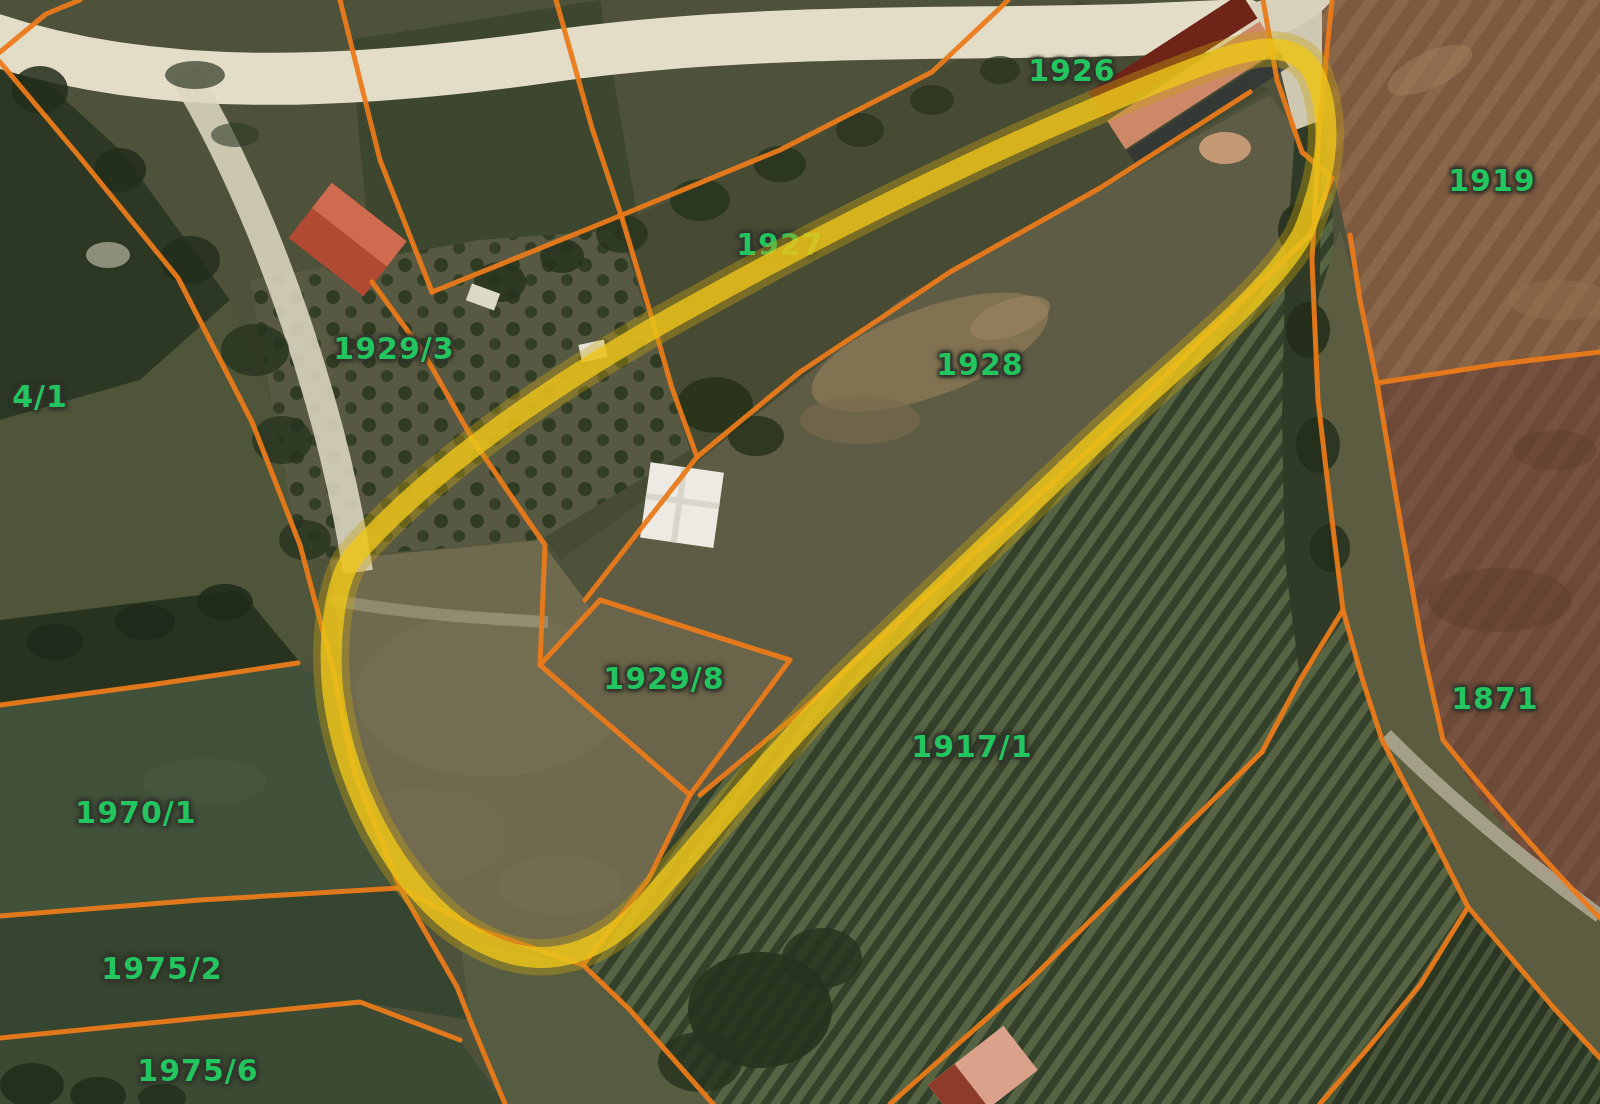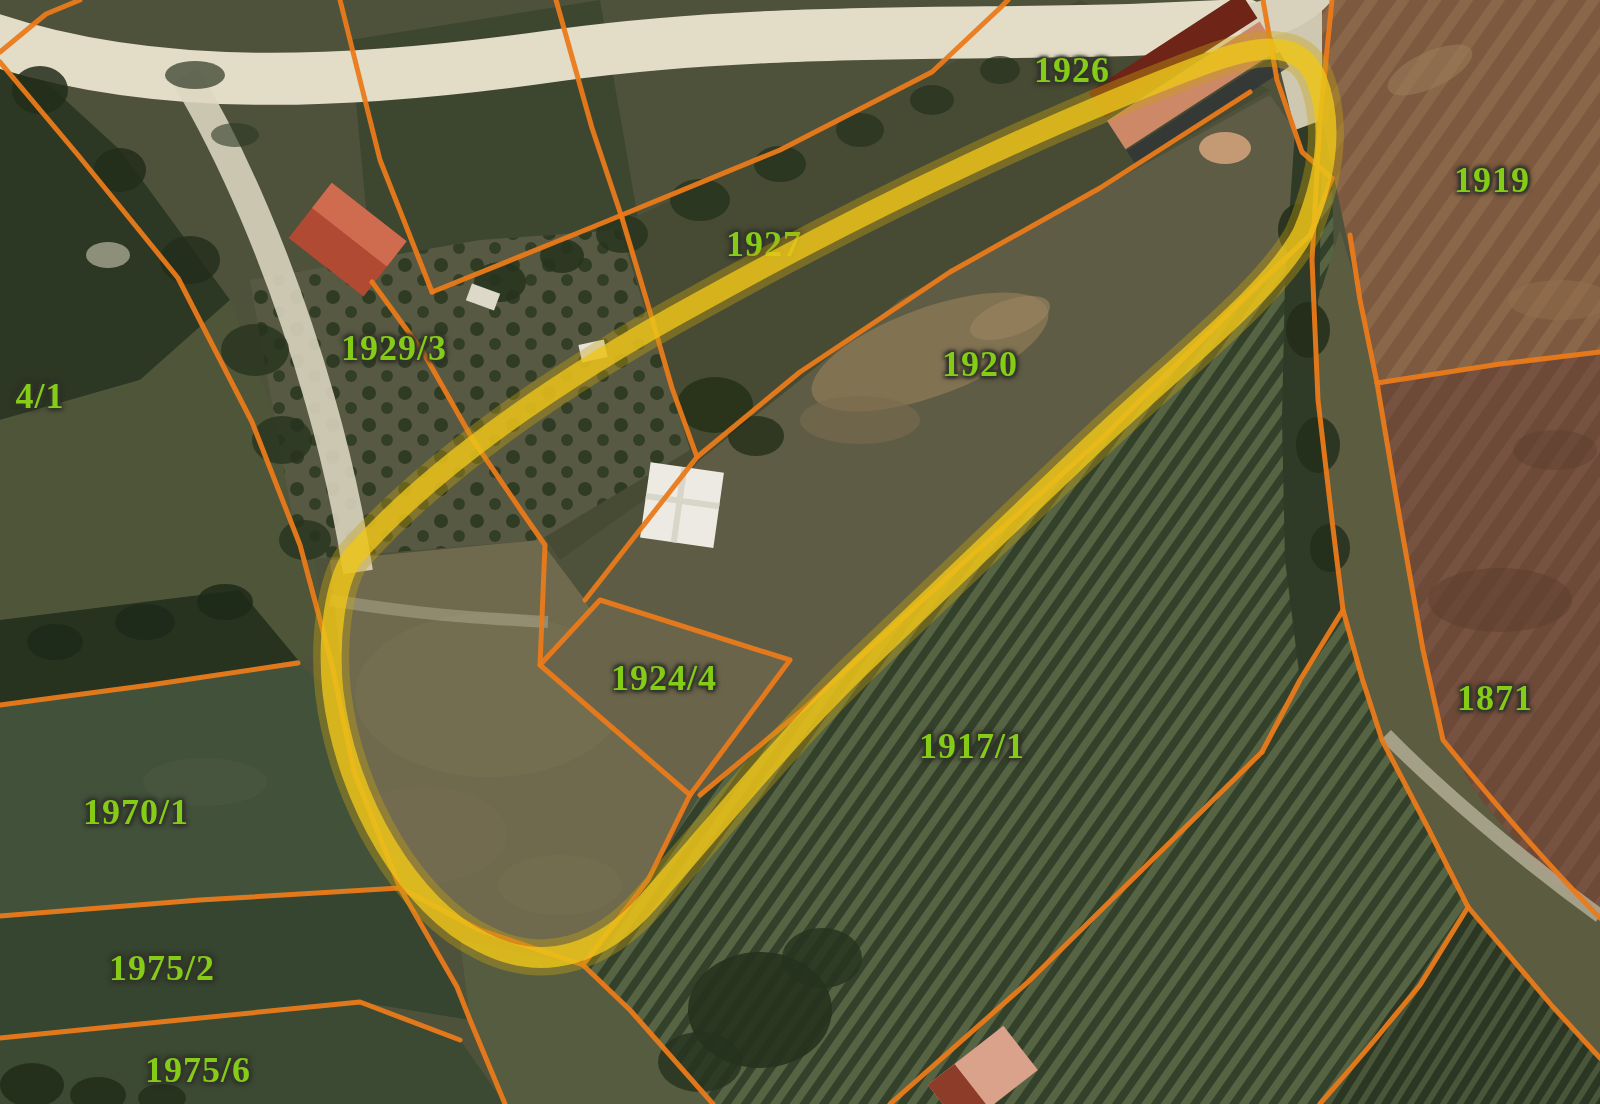--- a/index.html
+++ b/index.html
@@ -4,22 +4,22 @@
 <style>
   html,body{margin:0;padding:0;background:#222;}
   #viewport{position:relative;width:1600px;height:1104px;overflow:hidden;
     font-family:"DejaVu Sans",sans-serif;background:#4f523b;}
   #viewport svg{position:absolute;left:0;top:0;}
   .pline{fill:none;stroke:#ea7a1a;stroke-width:5;stroke-linejoin:round;stroke-linecap:round;opacity:.95;}
   .hl-under{fill:none;stroke:#c7a312;stroke-width:36;opacity:.38;stroke-linejoin:round;stroke-linecap:round;}
   .hl-over{fill:none;stroke:#eec51a;stroke-width:21;opacity:.8;stroke-linejoin:round;stroke-linecap:round;}
   #labels{position:absolute;left:0;top:0;width:100%;height:100%;pointer-events:none;}
   .plabel{position:absolute;transform:translate(-50%,-50%);
-    font-weight:700;font-size:36px;letter-spacing:1px;color:#84cc16;white-space:nowrap;
-    text-shadow:-2px -2px 3px #35352f,2px -2px 3px #35352f,-2px 2px 3px #35352f,2px 2px 3px #35352f,0 0 7px rgba(25,25,22,.9);font-family:Liberation Serif, serif;}
+    font-weight:700;font-size:30px;letter-spacing:1px;color:#22c55e;white-space:nowrap;
+    text-shadow:-2px -2px 3px #35352f,2px -2px 3px #35352f,-2px 2px 3px #35352f,2px 2px 3px #35352f,0 0 7px rgba(25,25,22,.9);}
 </style>
 </head>
 <body>
 
 <div id="viewport">
 
   <svg width="1600" height="1104" viewBox="0 0 1600 1104">
     <defs>
       <pattern id="rows" width="16" height="16" patternUnits="userSpaceOnUse" patternTransform="rotate(35)">
         <rect width="16" height="16" fill="#33402a"></rect>
@@ -187,25 +187,25 @@
       <path class="pline" d="M 1377,383 L 1500,364 L 1600,352"></path>
       <path class="pline" d="M 0,705 L 150,685 L 298,663"></path>
       <path class="pline" d="M 0,916 L 200,900 L 400,888 L 480,930 L 583,965"></path>
       <path class="pline" d="M 0,1038 L 180,1020 L 360,1002 L 460,1040"></path>
     </g>
   </svg>
 
   <div id="labels">
     <div class="plabel" style="left:1072px;top:70px">1926</div>
     <div class="plabel" style="left:1492px;top:180px">1919</div>
-    <div class="plabel" style="left:764px;top:244px">1927</div>
+    <div class="plabel" style="left:780px;top:244px">1927</div>
     <div class="plabel" style="left:394px;top:348px">1929/3</div>
-    <div class="plabel" style="left:980px;top:364px">1920</div>
+    <div class="plabel" style="left:980px;top:364px">1928</div>
     <div class="plabel" style="left:40px;top:396px">4/1</div>
-    <div class="plabel" style="left:664px;top:678px">1924/4</div>
+    <div class="plabel" style="left:664px;top:678px">1929/8</div>
     <div class="plabel" style="left:1495px;top:698px">1871</div>
     <div class="plabel" style="left:972px;top:746px">1917/1</div>
     <div class="plabel" style="left:136px;top:812px">1970/1</div>
     <div class="plabel" style="left:162px;top:968px">1975/2</div>
     <div class="plabel" style="left:198px;top:1070px">1975/6</div>
   </div>
 
   <svg width="1600" height="1104" viewBox="0 0 1600 1104" style="pointer-events:none">
     <path class="hl-under" d="M 352,558 C 430,468 560,378 700,302 C 880,202 1060,118 1205,64 C 1260,44 1300,40 1316,78 C 1332,118 1330,168 1303,233 C 1272,292 1180,362 1090,447 L 870,657 C 790,732 702,842 648,902 C 604,952 545,975 482,942 C 412,908 346,802 333,692 C 327,636 336,582 352,558 Z"></path>
     <path class="hl-over" d="M 352,558 C 430,468 560,378 700,302 C 880,202 1060,118 1205,64 C 1260,44 1300,40 1316,78 C 1332,118 1330,168 1303,233 C 1272,292 1180,362 1090,447 L 870,657 C 790,732 702,842 648,902 C 604,952 545,975 482,942 C 412,908 346,802 333,692 C 327,636 336,582 352,558 Z"></path>

